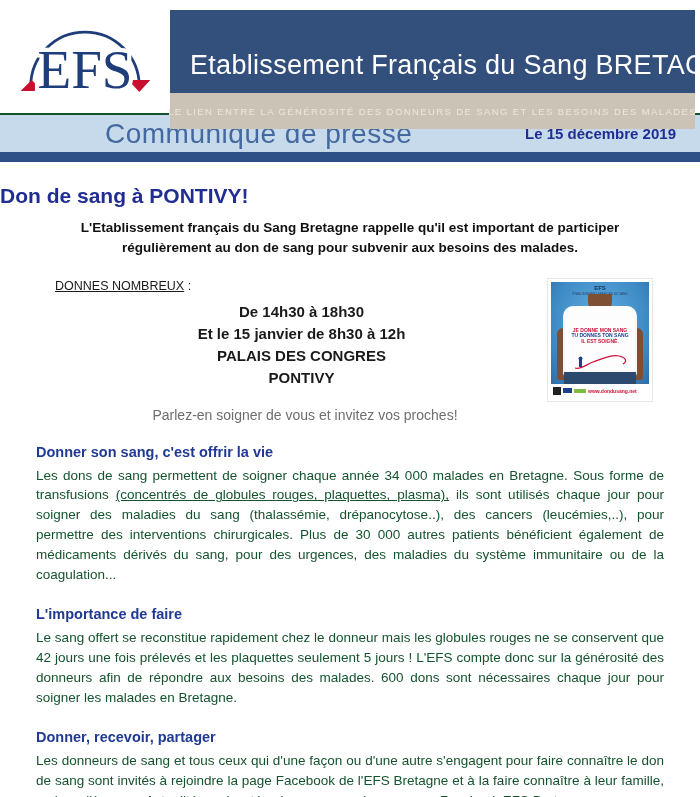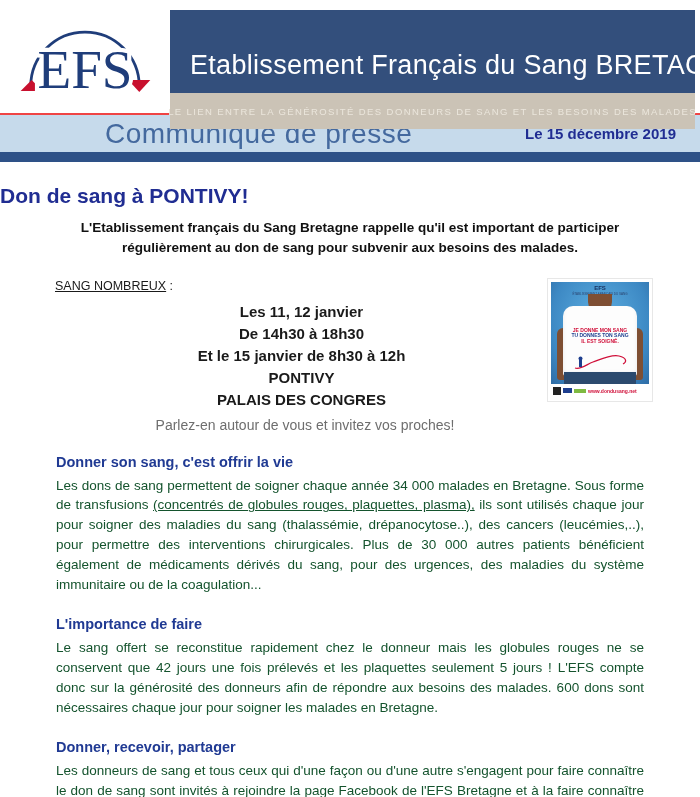--- a/index.html
+++ b/index.html
@@ -7,21 +7,21 @@
   .page{position:relative;width:700px;height:797px;background:#ffffff;overflow:hidden;}
 
   
   .header-top{position:relative;height:113px;background:#ffffff;}
   .logo-box{position:absolute;left:0;top:0;width:170px;height:113px;background:#fff;display:flex;align-items:center;justify-content:center;}
   .org-banner{position:absolute;left:170px;right:5px;top:10px;height:83px;background:#334F7C;display:flex;align-items:flex-end;padding:0 0 12px 20px;box-sizing:border-box;}
   .org-banner span{color:#ffffff;font-size:27px;font-weight:400;letter-spacing:0.3px;white-space:nowrap;}
   .tagline{position:absolute;left:170px;right:5px;top:93px;height:36px;background:#CBC3B6;display:flex;align-items:center;justify-content:center;}
   .tagline span{color:#EBE6DC;font-size:9.5px;letter-spacing:1.4px;white-space:nowrap;}
 
-  .comm-band{height:37px;background:#C6DAEB;border-top:2px solid #ef4444;display:flex;align-items:center;justify-content:space-between;padding:0 24px 0 105px;box-sizing:content-box;}
+  .comm-band{height:37px;background:#C6DAEB;border-top:2px solid #14532d;display:flex;align-items:center;justify-content:space-between;padding:0 24px 0 105px;box-sizing:content-box;}
   .comm-title{color:#44699E;font-size:28px;font-weight:400;letter-spacing:0.5px;}
   .comm-date{color:#202D92;font-size:15px;font-weight:bold;}
   .divider-bar{height:10px;background:#2E5187;}
 
   
   .page-title{margin-top:22px;text-align:left;color:#202D92;font-size:21px;font-weight:bold;}
   .intro{width:620px;margin:10px auto 0 auto;text-align:center;color:#111111;font-size:13.5px;font-weight:bold;line-height:1.5;}
 
   .event-row{display:flex;margin:20px 48px 0 55px;}
   .event-left{flex:1;}
@@ -45,21 +45,21 @@
   .squiggle{position:absolute;top:44px;left:8px;}
   .jeans{position:absolute;bottom:0;left:50%;transform:translateX(-50%);width:72px;height:12px;background:#2C4A6E;}
   .poster-footer{position:absolute;left:3px;right:3px;bottom:3px;height:14px;background:#ffffff;display:flex;align-items:center;gap:2px;padding:0 2px;box-sizing:border-box;}
   .qr{width:8px;height:8px;background:#222;}
   .logo-b{width:9px;height:5px;background:#1E3F8F;}
   .logo-g{width:12px;height:4px;background:#7FBA42;}
   .poster-url{color:#D0103A;font-size:5px;font-weight:bold;white-space:nowrap;}
 
   .share{width:500px;margin:6px 0 0 55px;text-align:center;color:#6E6E6E;font-size:14px;}
 
-  .section{margin:0 56px;}
+  .section{margin:0 36px;}
   .section h3{margin:21px 0 6px 0;color:#203A93;font-size:14.5px;font-weight:bold;}
   .section p{margin:0;color:#14532d;font-size:13.5px;line-height:1.48;text-align:justify;}
   .section p .u{text-decoration:underline;}
 </style>
 </head>
 <body>
 
 <div class="page">
 
   <div class="header-top">
@@ -85,28 +85,27 @@
   </div>
   <div class="divider-bar"></div>
 
   <div class="page-title">Don de sang à PONTIVY!</div>
 
   <div class="intro">L'Etablissement français du Sang Bretagne rappelle qu'il est important de participer régulièrement au don de sang pour subvenir aux besoins des malades.</div>
 
   <div class="event-row">
     <div class="event-left">
       <div class="venez">
-        <span class="u">SANG NOMBREUX</span><span> :</span>
+        <span class="u">DONNES NOMBREUX</span><span> :</span>
       </div>
       <div class="schedule">
-        <div>Les 11, 12  janvier</div>
         <div>De 14h30 à 18h30</div>
         <div>Et le 15 janvier de 8h30 à 12h</div>
+        <div>PALAIS DES CONGRES</div>
         <div>PONTIVY</div>
-        <div>PALAIS DES CONGRES</div>
       </div>
     </div>
 
     <div class="poster">
       <div class="poster-blue">
         <div class="poster-efs">
           <span>EFS</span>
           <span class="cap">ÉTABLISSEMENT FRANÇAIS DU SANG</span>
         </div>
         <div class="neck"></div>
@@ -128,21 +127,21 @@
       </div>
       <div class="poster-footer">
         <div class="qr"></div>
         <div class="logo-b"></div>
         <div class="logo-g"></div>
         <span class="poster-url">www.dondusang.net</span>
       </div>
     </div>
   </div>
 
-  <div class="share">Parlez-en autour de vous et invitez vos proches!</div>
+  <div class="share">Parlez-en soigner de vous et invitez vos proches!</div>
 
   <div class="section">
     <h3>Donner son sang, c'est offrir la vie</h3>
     <p><span>Les dons de sang permettent de soigner chaque année 34 000 malades en Bretagne. Sous forme de transfusions </span><span class="u">(concentrés de globules rouges, plaquettes, plasma),</span><span> ils sont utilisés chaque jour pour soigner des maladies du sang (thalassémie, drépanocytose..), des cancers (leucémies,..), pour permettre des interventions chirurgicales. Plus de 30 000 autres patients bénéficient également de médicaments dérivés du sang, pour des urgences, des maladies du système immunitaire ou de la coagulation...</span></p>
   </div>
 
   <div class="section">
     <h3>L'importance de faire</h3>
     <p>Le sang offert se reconstitue rapidement chez le donneur mais les globules rouges ne se conservent que 42 jours une fois prélevés et les plaquettes seulement 5 jours ! L'EFS compte donc sur la générosité des donneurs afin de répondre aux besoins des malades. 600 dons sont nécessaires chaque jour pour soigner les malades en Bretagne.</p>
   </div>

